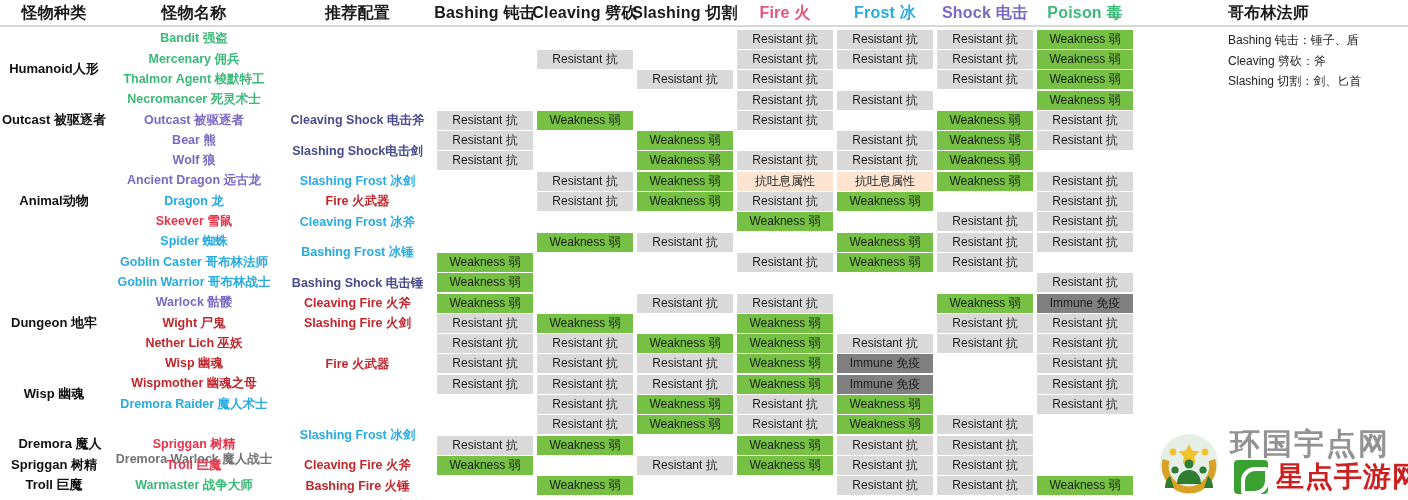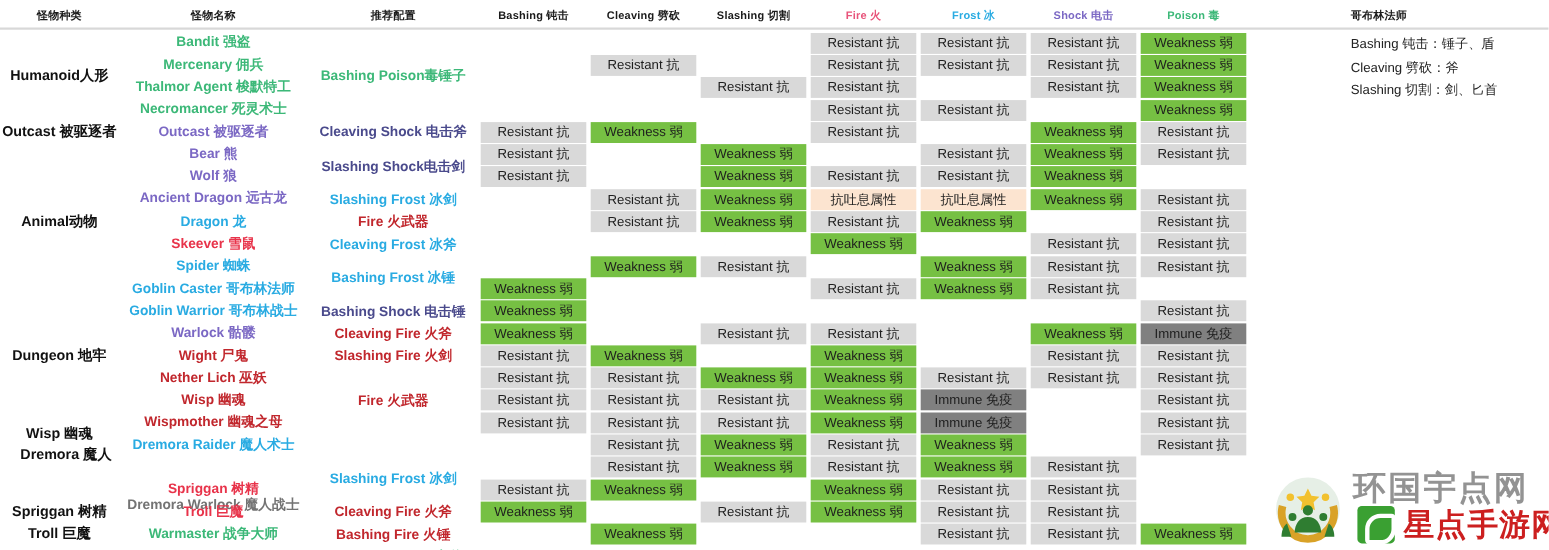--- a/index.html
+++ b/index.html
@@ -18,21 +18,21 @@
   
   #header {
     position: absolute; left: 0; top: 0;
     width: 1408px; height: 27px;
     border-bottom: 2px solid #d8d8d8;
     background: #ffffff;
   }
   .hcell {
     position: absolute; top: 0; height: 27px;
     display: flex; align-items: center; justify-content: center;
-    font-size: 10px; font-weight: bold;
+    font-size: 16px; font-weight: bold;
     color: #1a1a1a;
     white-space: nowrap;
     letter-spacing: .2px;
   }
   .hcell.left { justify-content: flex-start; }
 
   
   #body { position: absolute; left: 0; top: 27px; width: 1408px; height: 473px; }
 
   .namecell {
@@ -130,21 +130,21 @@
       <div class="typecell" style="left: 0px; width: 108px; top: 103.5px; height: 142.1px;">
         <div>Animal</div>
         <div>动物</div>
       </div>
       <div class="typecell" style="left: 0px; width: 108px; top: 245.6px; height: 101.5px;">
         <div>Dungeon 地牢</div>
       </div>
       <div class="typecell" style="left: 0px; width: 108px; top: 347.1px; height: 40.6px;">
         <div>Wisp 幽魂</div>
       </div>
-      <div class="typecell" style="left: 0px; width: 108px; top: 366px; height: 40.6px; padding-left: 12px;">
+      <div class="typecell" style="left: 0px; width: 108px; top: 397px; height: 40.6px; padding-left: 12px;">
         <div>Dremora 魔人</div>
       </div>
       <div class="typecell" style="left: 0px; width: 108px; top: 428.3px; height: 20.3px;">
         <div>Spriggan 树精</div>
       </div>
       <div class="typecell" style="left: 0px; width: 108px; top: 448.6px; height: 20.3px;">
         <div>Troll 巨魔</div>
       </div>
       <div class="typecell" style="left: 0px; width: 108px; top: 468.9px; height: 20.3px;">
         <div>Warmaster</div>
@@ -165,24 +165,20 @@
       <div class="namecell" style="left: 108px; width: 172px; top: 265.9px; height: 20.3px; color: rgb(123, 104, 196);">Warlock 骷髅</div>
       <div class="namecell" style="left: 108px; width: 172px; top: 286.2px; height: 20.3px; color: rgb(193, 39, 45);">Wight 尸鬼</div>
       <div class="namecell" style="left: 108px; width: 172px; top: 306.5px; height: 20.3px; color: rgb(193, 39, 45);">Nether Lich 巫妖</div>
       <div class="namecell" style="left: 108px; width: 172px; top: 326.8px; height: 20.3px; color: rgb(193, 39, 45);">Wisp 幽魂</div>
       <div class="namecell" style="left: 108px; width: 172px; top: 347.1px; height: 20.3px; color: rgb(193, 39, 45);">Wispmother 幽魂之母</div>
       <div class="namecell" style="left: 108px; width: 172px; top: 367.4px; height: 20.3px; color: rgb(41, 171, 226);">Dremora Raider 魔人术士</div>
       <div class="namecell" style="left: 108px; width: 172px; top: 411px; height: 20.3px; color: #737373; margin-top: 12px;">Dremora Warlock 魔人战士</div>
       <div class="namecell" style="left: 108px; width: 172px; top: 408px; height: 20.3px; color: rgb(232, 51, 74);">Spriggan 树精</div>
       <div class="namecell" style="left: 108px; width: 172px; top: 428.3px; height: 20.3px; color: rgb(232, 51, 74);">Troll 巨魔</div>
       <div class="namecell" style="left: 108px; width: 172px; top: 448.6px; height: 20.3px; color: rgb(60, 184, 120);">Warmaster 战争大师</div>
-      <div class="cfgcell" style="left: 280px; width: 155px; top: 2px; height: 81.2px; color: rgb(60, 184, 120);">
-        <div>Bashing Poison</div>
-        <div>毒锤子</div>
-      </div>
       <div class="cfgcell" style="left: 280px; width: 155px; top: 83.2px; height: 20.3px; color: rgb(74, 74, 140);">
         <div>Cleaving Shock 电击斧</div>
       </div>
       <div class="cfgcell" style="left: 280px; width: 155px; top: 103.5px; height: 40.6px; color: rgb(74, 74, 140);">
         <div>Slashing Shock</div>
         <div>电击剑</div>
       </div>
       <div class="cfgcell" style="left: 280px; width: 155px; top: 144.1px; height: 20.3px; color: rgb(41, 171, 226);">
         <div>Slashing Frost 冰剑</div>
       </div>

